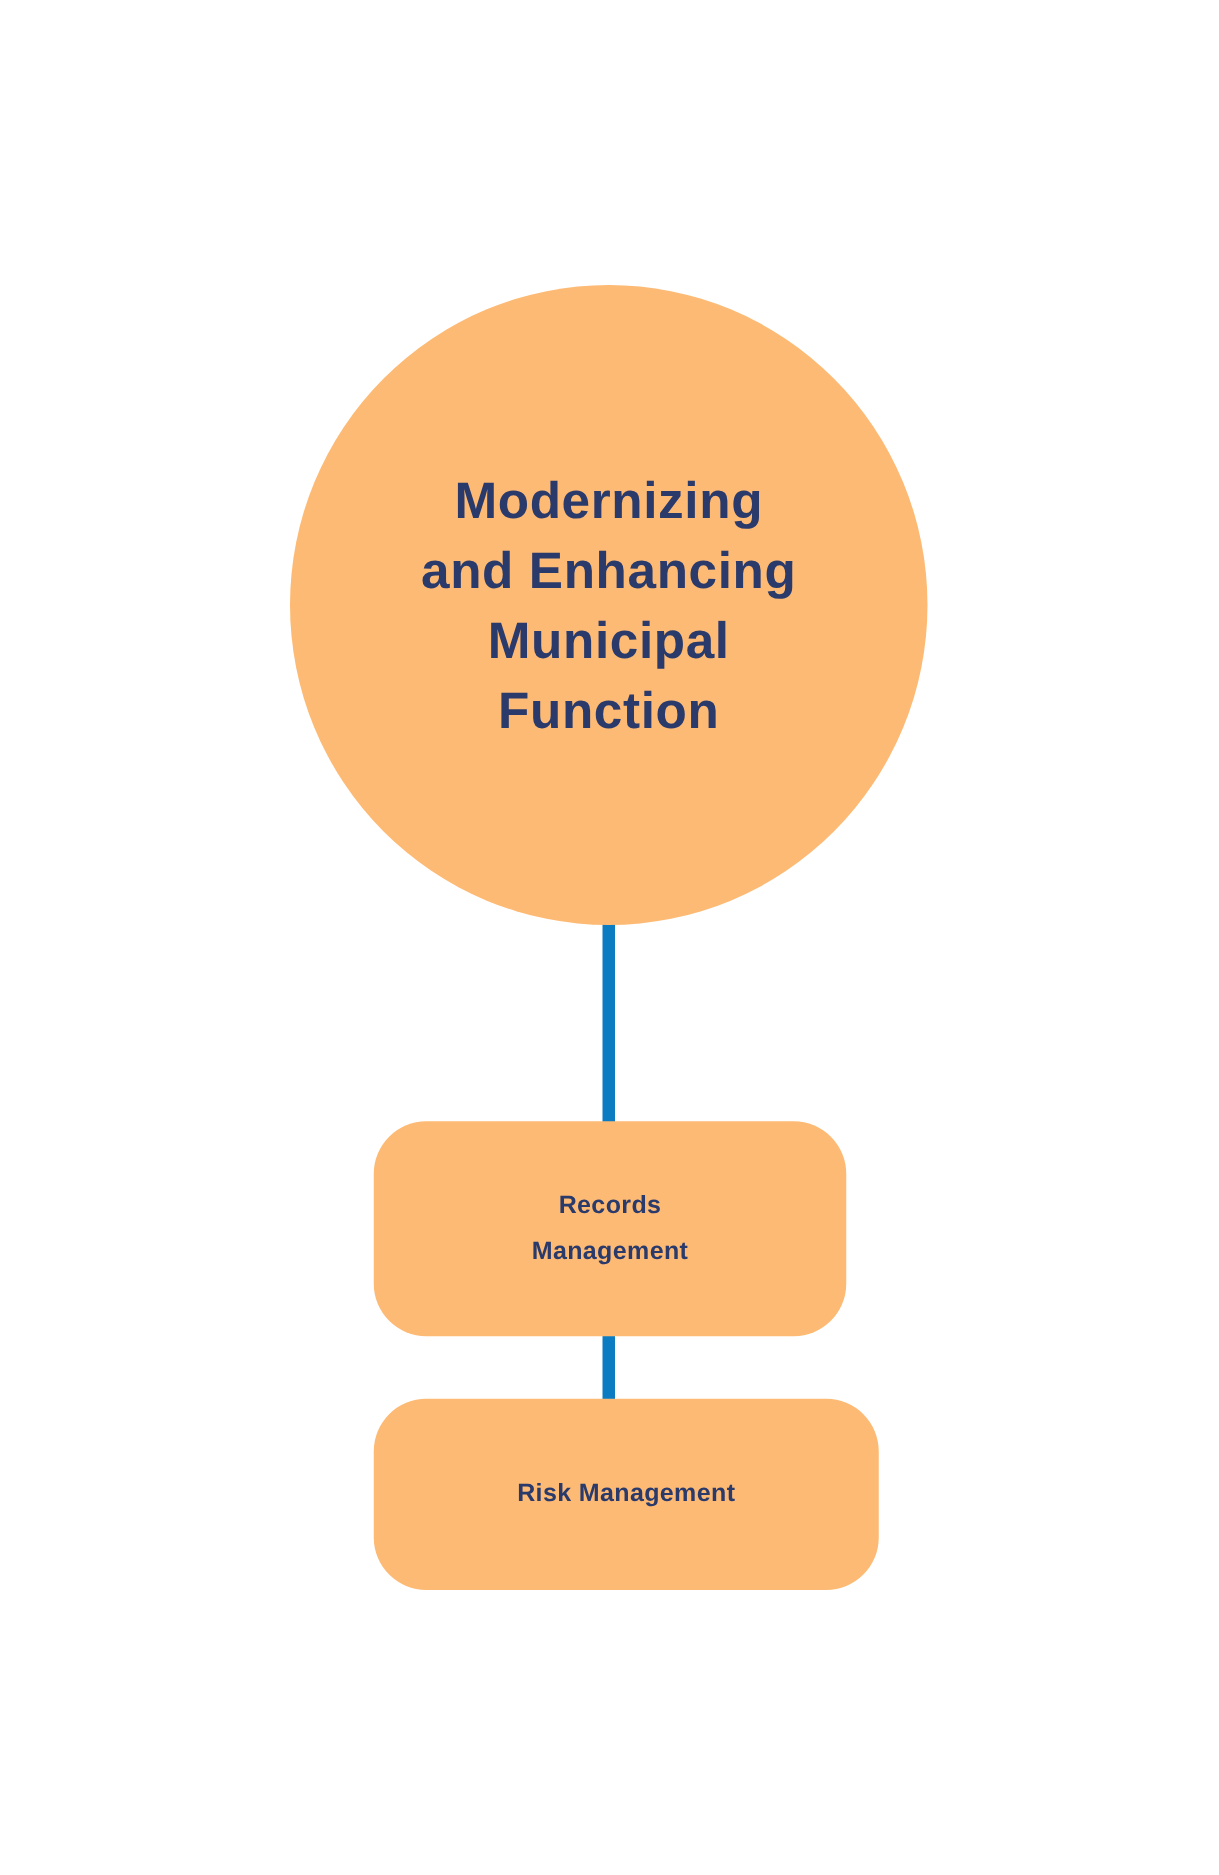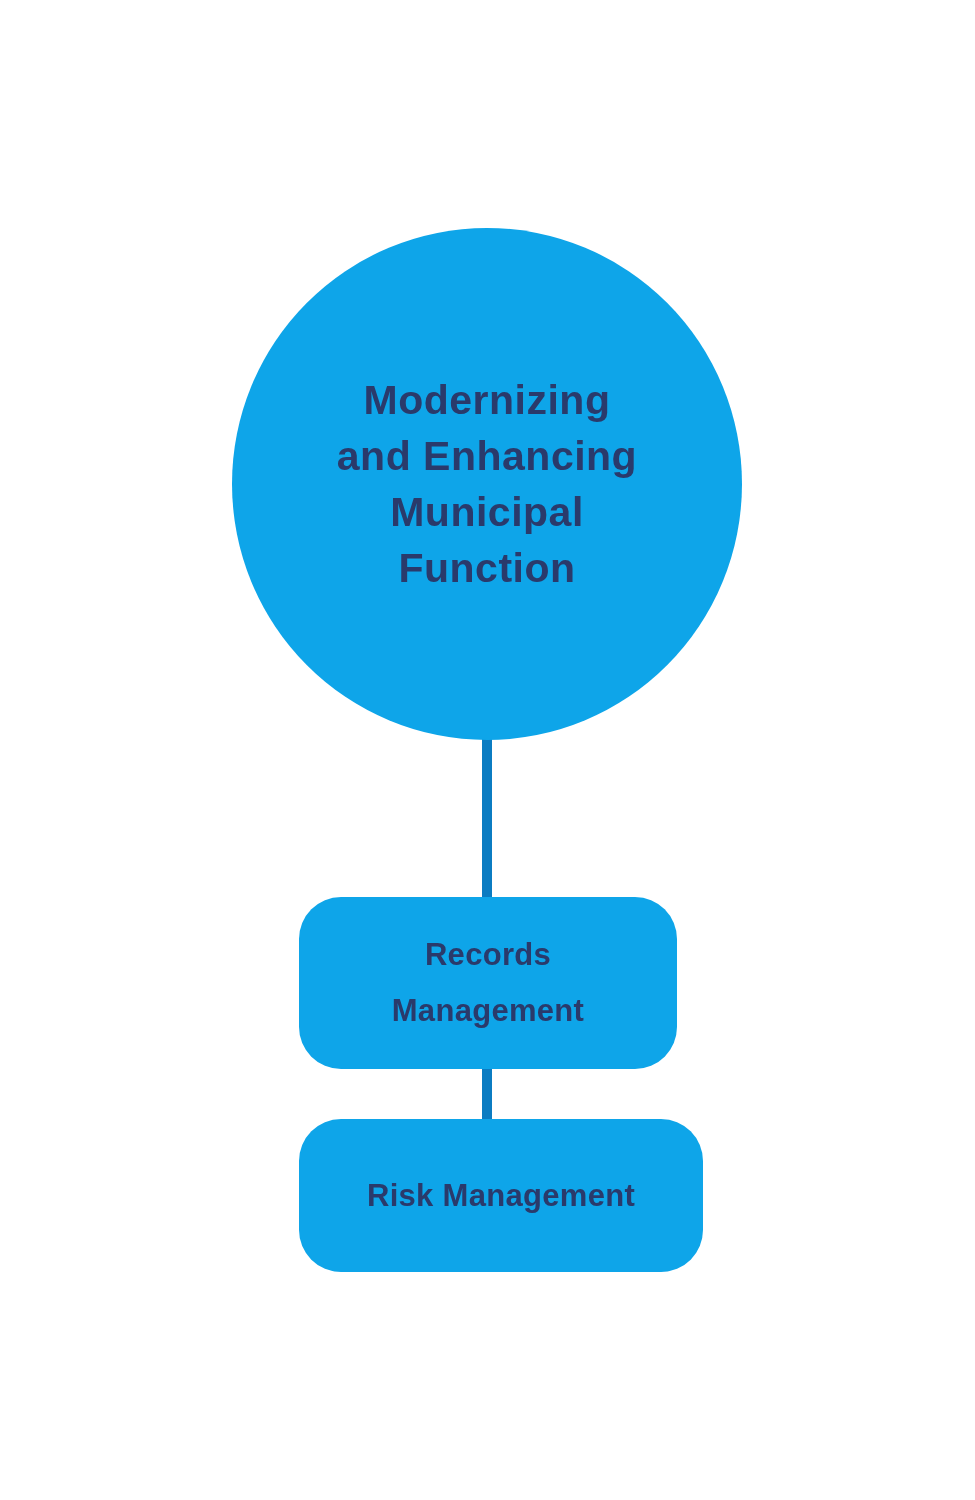--- a/index.html
+++ b/index.html
@@ -10,21 +10,21 @@
   .canvas {
     position: relative;
     width: 975px;
     height: 1500px;
     background: #ffffff;
     overflow: hidden;
     font-family: "Liberation Sans", sans-serif;
   }
   .node {
     position: absolute;
-    background: #0ea5e9;
+    background: #fdba74;
     display: flex;
     align-items: center;
     justify-content: center;
     text-align: center;
     z-index: 2;
   }
   .node-label {
     color: #2A3A6B;
     font-weight: 700;
     white-space: pre-line;
@@ -38,22 +38,22 @@
   }
   .circle .node-label {
     font-size: 41px;
     line-height: 56px;
     letter-spacing: 0.5px;
   }
   .box {
     border-radius: 42px;
   }
   .box .node-label {
-    font-size: 31px;
-    line-height: 56px;
+    font-size: 20px;
+    line-height: 37px;
     letter-spacing: 0.3px;
   }
   .box-records {
     left: 299px;
     top: 897px;
     width: 378px;
     height: 172px;
   }
   .box-risk {
     left: 299px;

